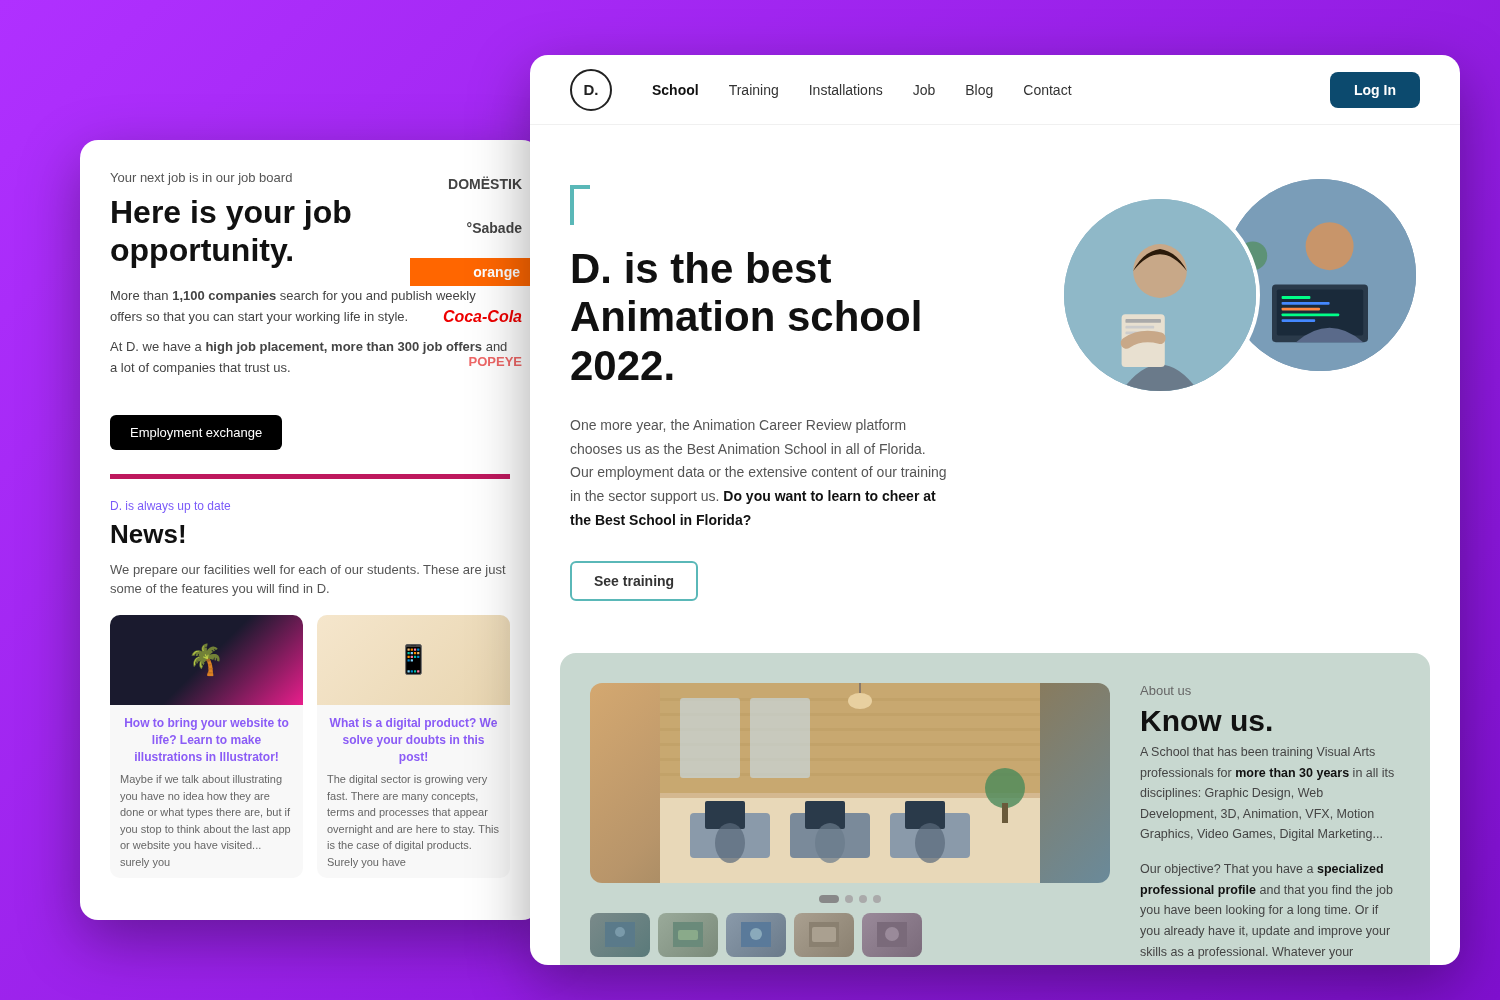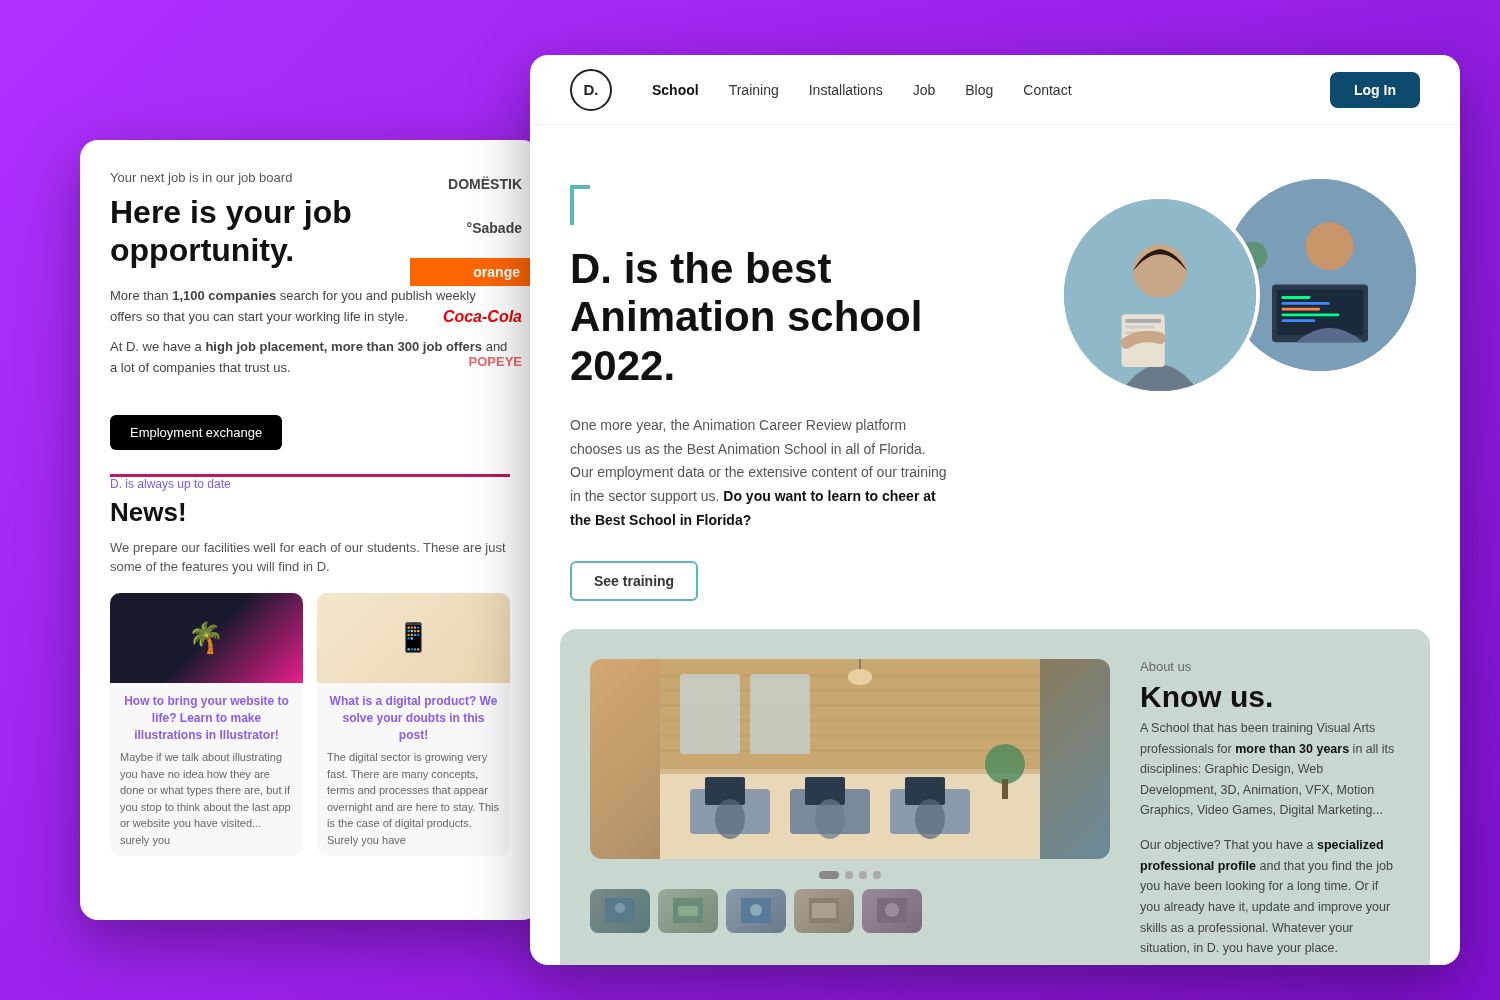--- a/index.html
+++ b/index.html
@@ -116,21 +116,22 @@
     .logo-item.popeye {
       color: #e66;
       font-weight: 900;
       font-size: 13px;
       text-transform: uppercase;
     }
 
     
     .news-section {
       margin-top: 12px;
-      border-top: 3px solid #be185d;
+      border-top: 5px solid #be185d;
+      padding-top: 20px;
     }
 
     .news-tag {
       font-size: 12px;
       color: #7a5af8;
       margin-bottom: 6px;
     }
 
     .news-title {
       font-size: 26px;
@@ -262,21 +263,21 @@
       font-size: 14px;
       font-weight: 600;
       padding: 10px 24px;
       border-radius: 8px;
       border: none;
       cursor: pointer;
     }
 
     
     .hero-section {
-      padding: 50px 40px 28px 40px;
+      padding: 50px 40px 52px 40px;
       display: flex;
       align-items: flex-start;
       gap: 40px;
       min-height: 480px;
     }
 
     .hero-content {
       flex: 1;
       padding-top: 10px;
     }

